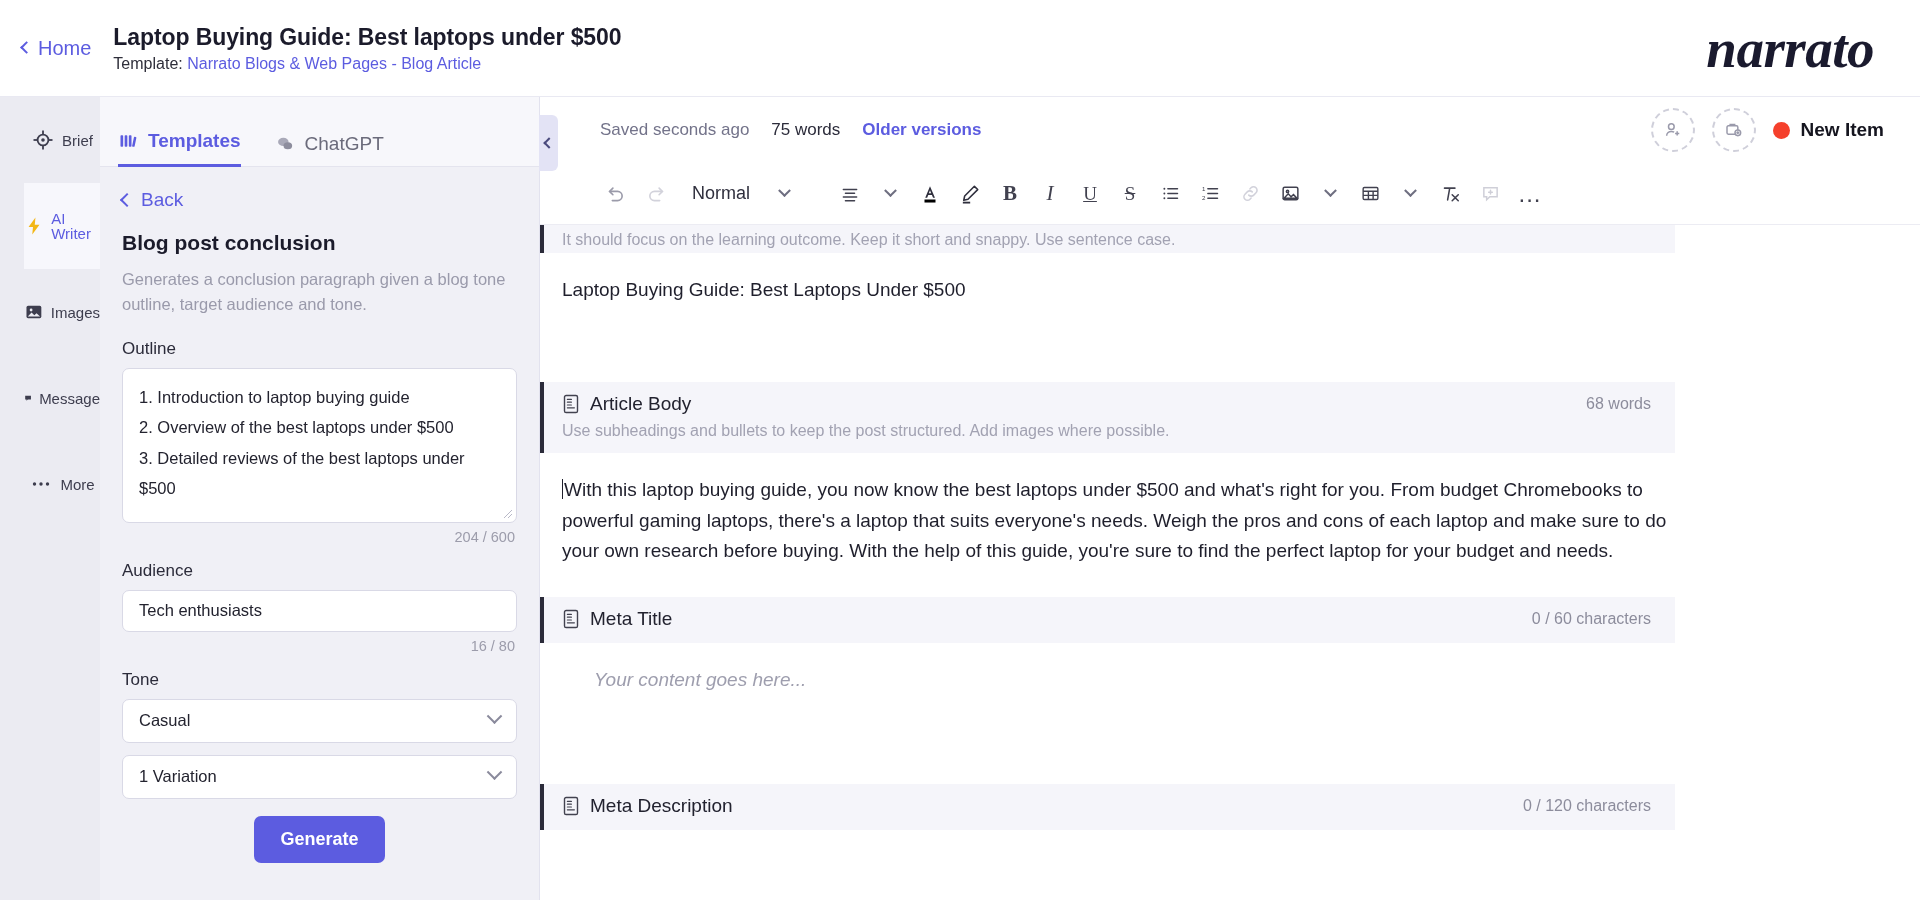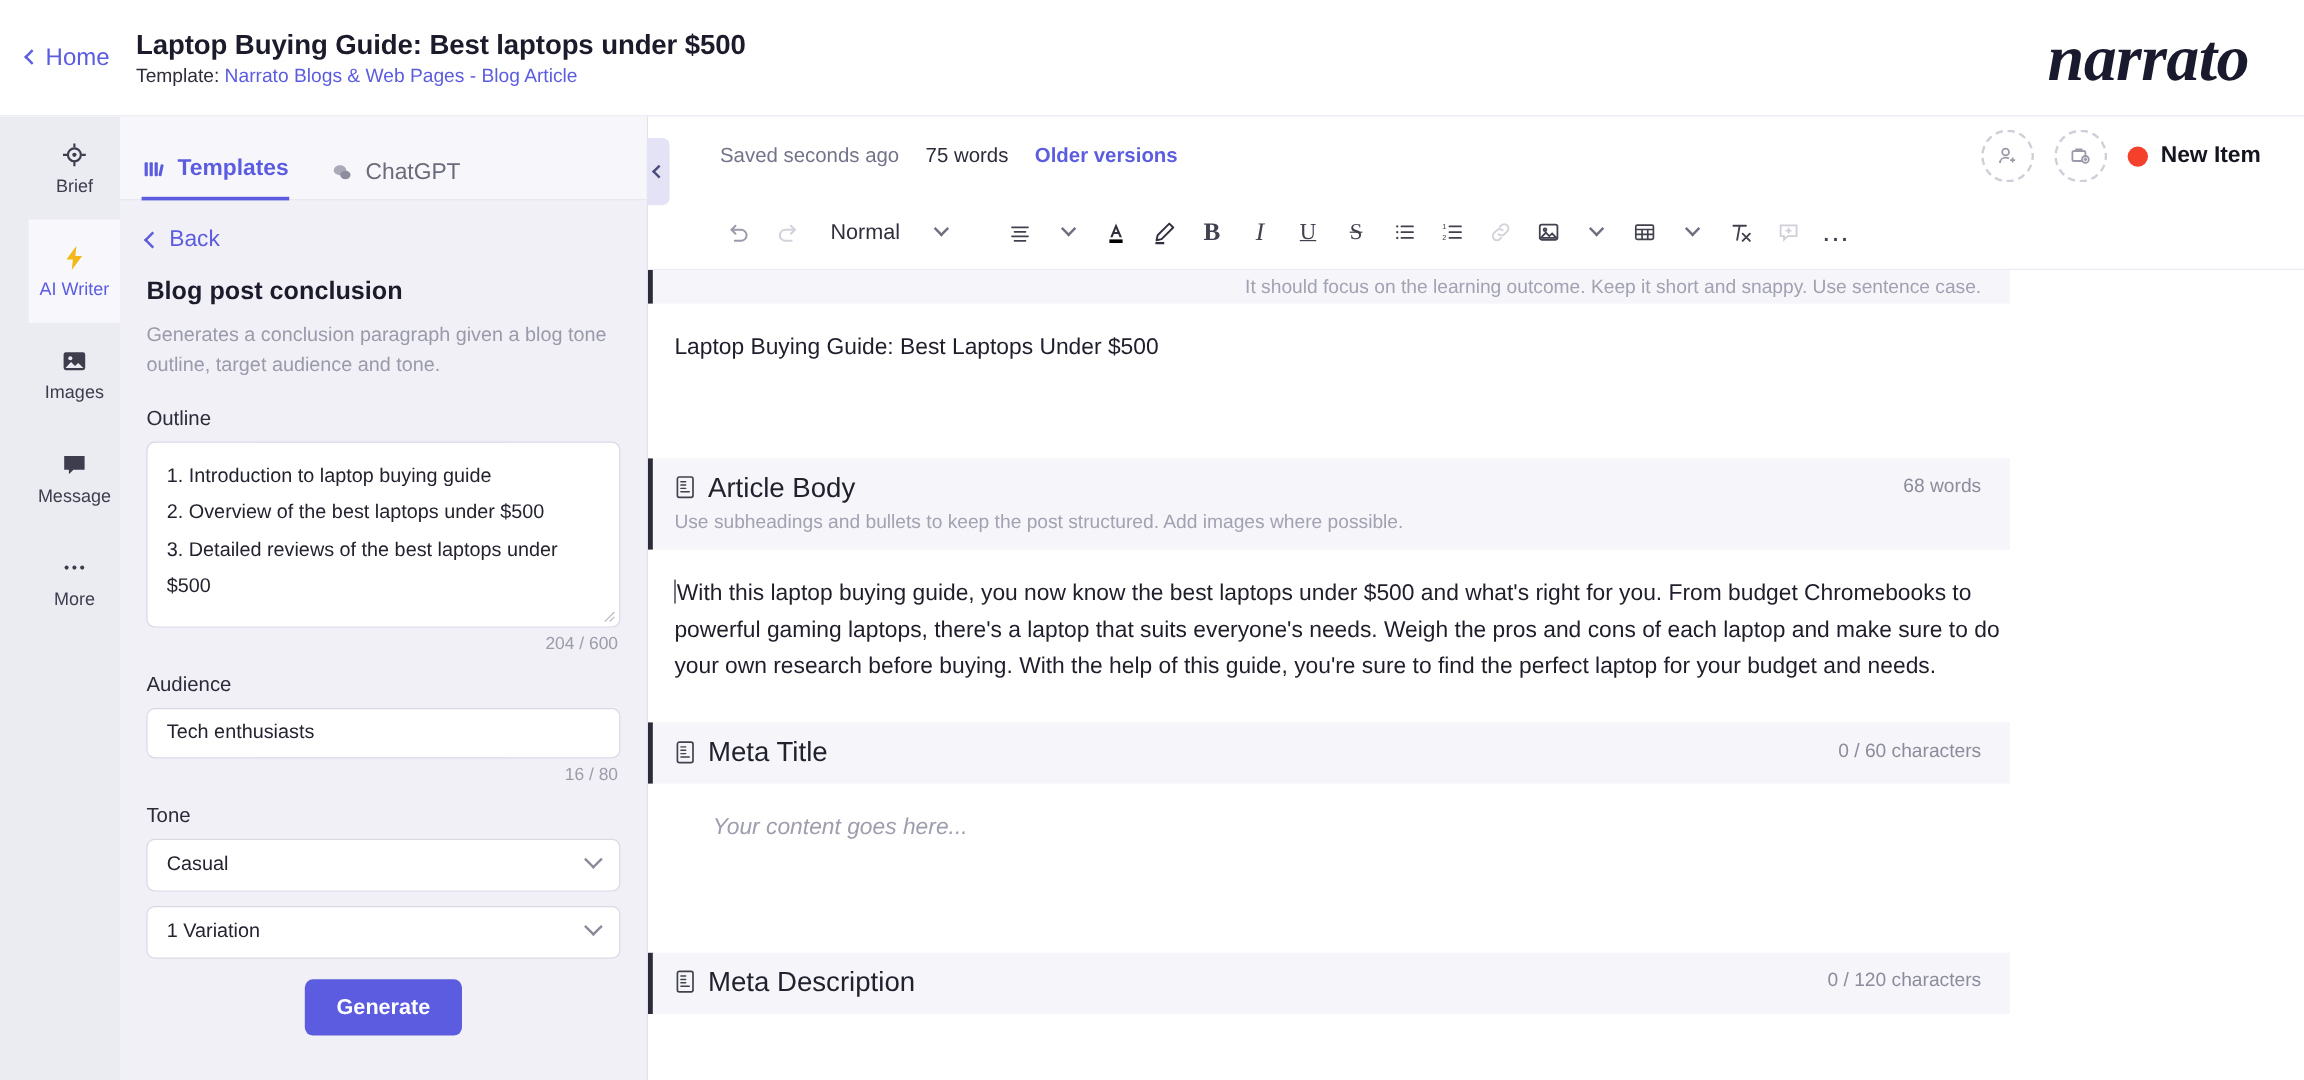--- a/index.html
+++ b/index.html
@@ -45,21 +45,21 @@
   .body-row { flex: 1 1 auto; display: flex; min-height: 0; }
 
   
   .rail {
     width: 100px; flex: 0 0 100px;
     background: #ebebf2;
     display: flex; flex-direction: column; align-items: stretch;
     padding-top: 0;
   }
   .rail-item {
-    height: 86px; display: flex; flex-direction: column;
+    height: 86px; display: flex; flex-direction: row;
     align-items: center; justify-content: center; gap: 7px;
     cursor: pointer; color: #3d3d4e; margin-left: 24px;
   }
   .rail-item.active { background: #f7f7fc; }
   .rail-item.active .rail-label { color: #5c5ce0; }
   .rail-label { font-size: 15px; line-height: 1; }
   .rail-icon { width: 24px; height: 24px; display: block; }
 
   
   .panel {
@@ -178,21 +178,21 @@
   
   .doc-scroll { flex: 1 1 auto; overflow: hidden; position: relative; }
   .doc-inner { padding: 0 0 0 0; }
   .sec-header {
     background: #f5f5fa; border-left: 4px solid #2b2b3a;
     padding: 11px 24px 13px 18px;
     margin: 0 245px 0 0;
   }
   .sec-header.clipped { padding-top: 0; height: 28px; overflow: hidden; }
   .sec-head-row { display: flex; align-items: center; }
-  .sec-title { display: flex; align-items: center; gap: 10px; font-size: 23px; color: #22222f; }
+  .sec-title { display: flex; align-items: center; gap: 10px; font-size: 19px; color: #22222f; }
   .sec-count { margin-left: auto; font-size: 16px; color: #8c8c9c; }
   .sec-hint { font-size: 16px; color: #a2a2b2; margin-top: 7px; }
   .sec-body {
     padding: 22px 250px 30px 22px;
     font-size: 19px; line-height: 1.62; color: #1f1f2c;
   }
   .sec-body.placeholder { color: #9e9eae; font-style: italic; margin-left: 32px; }
   .caret {
     display: inline-block; width: 1px; height: 20px; background: #1f1f2c;
     vertical-align: -3px; margin-right: 1px;
@@ -487,21 +487,21 @@
 
         <div class="tb icon">
           <span class="tb-dots">...</span>
         </div>
       </div>
 
       <div class="doc-scroll">
         <div class="doc-inner">
 
           <div class="sec-header clipped">
-            <div class="sec-hint" style="margin-top:6px;text-align:right;">It should focus on the learning outcome. Keep it short and snappy. Use sentence case.</div>
+            <div class="sec-hint" style="margin-top:6px;">It should focus on the learning outcome. Keep it short and snappy. Use sentence case.</div>
           </div>
           <div class="sec-body">Laptop Buying Guide: Best Laptops Under $500</div>
 
           <div class="spacer-40"></div>
 
           <div class="sec-header">
             <div class="sec-head-row">
               <div class="sec-title">
                 <svg width="18" height="20" viewBox="0 0 18 20">
                   <rect x="2.5" y="1.5" width="13" height="17" rx="1.6" fill="none" stroke="#42424f" stroke-width="1.4"></rect>

